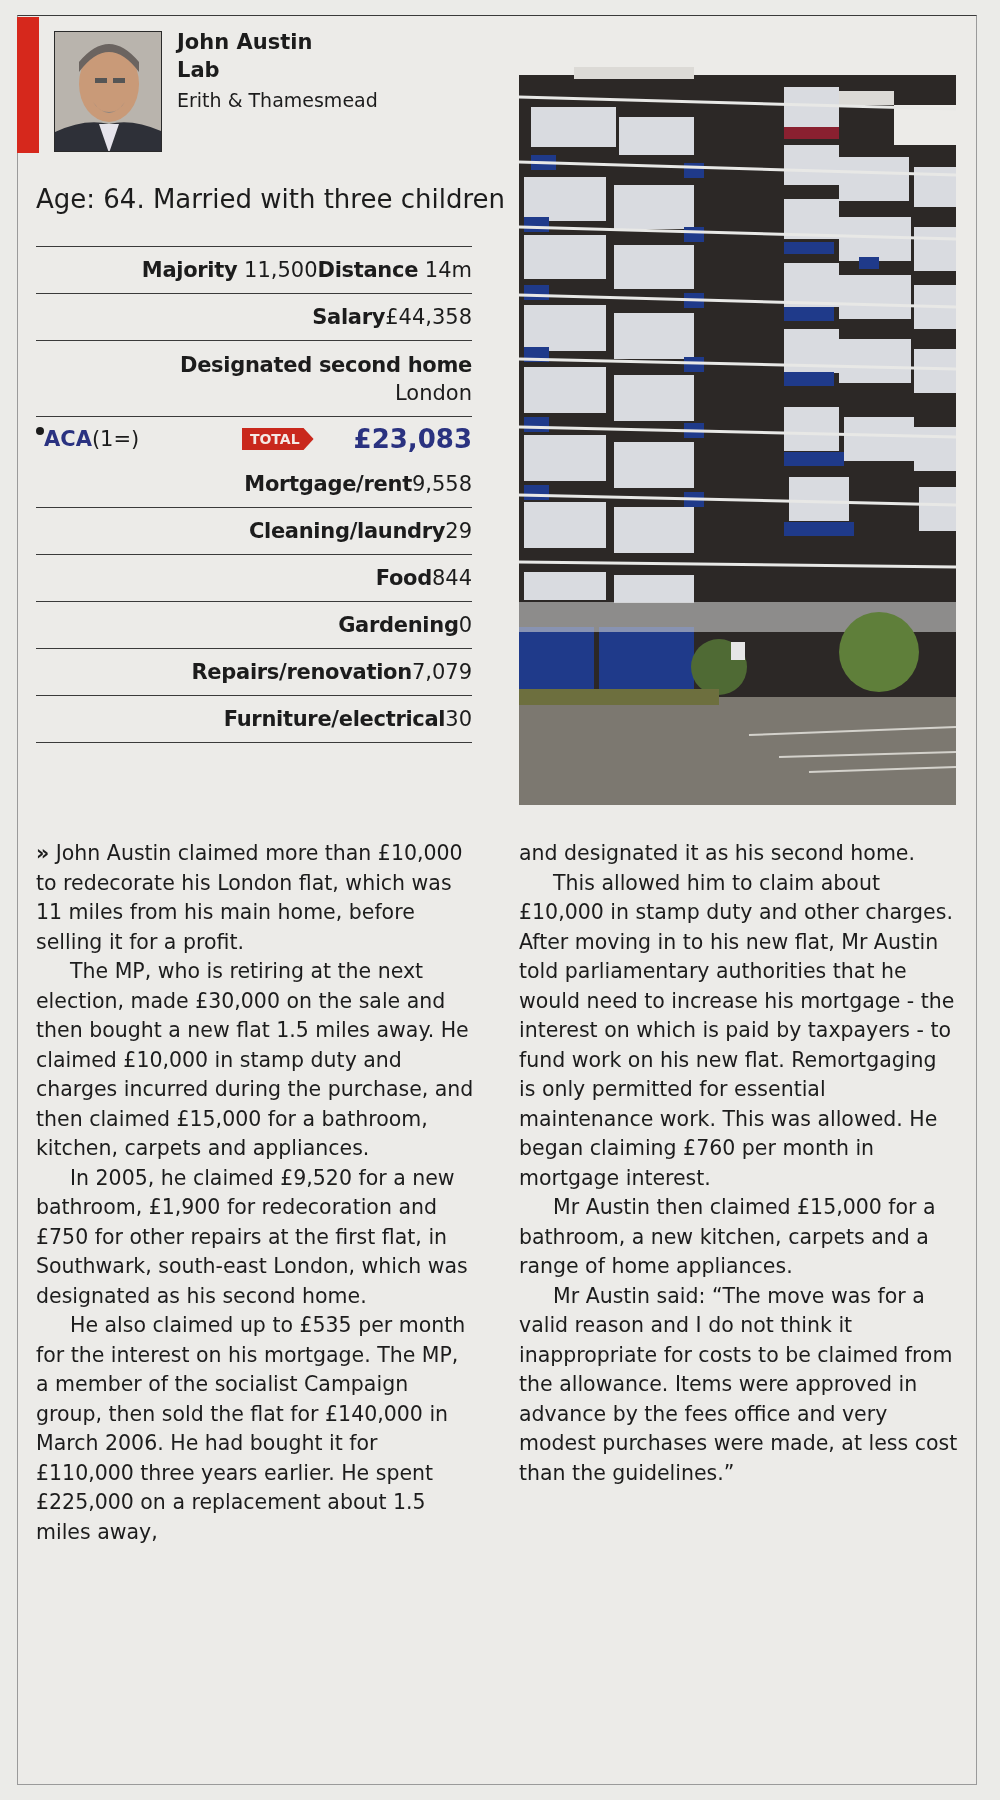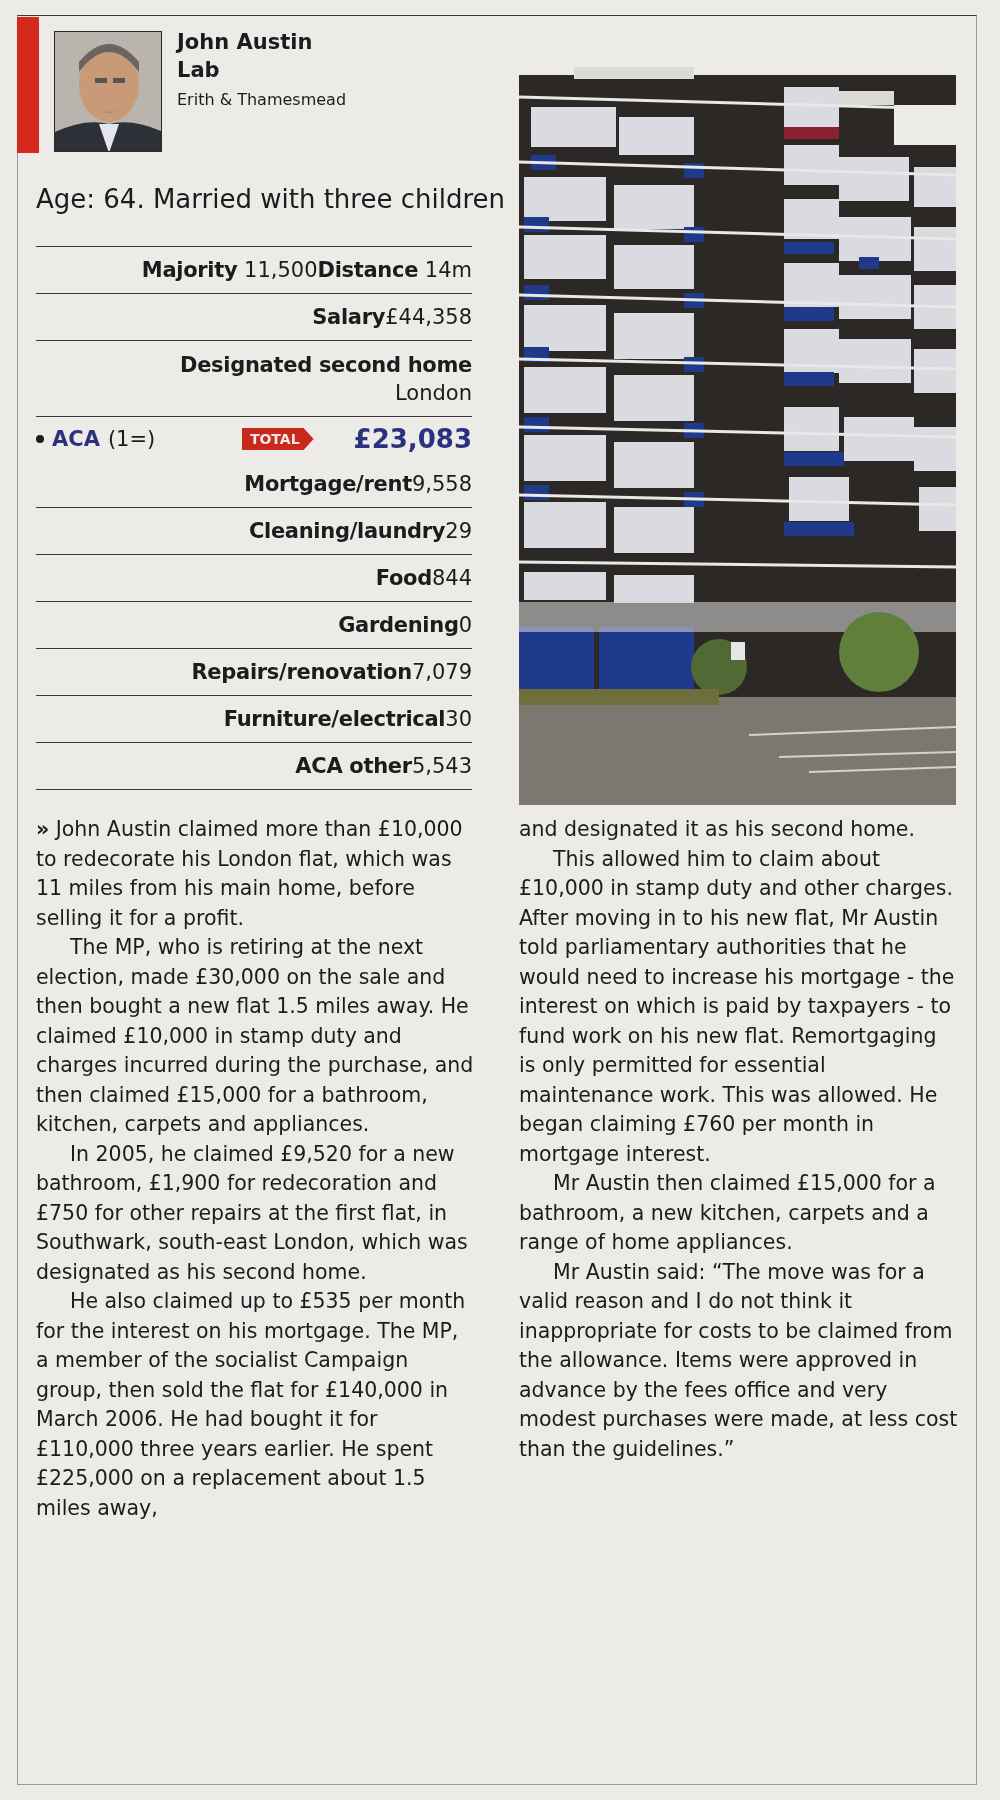--- a/index.html
+++ b/index.html
@@ -23,54 +23,54 @@
     background: #d6281c;
   }
   .portrait {
     position: absolute; left: 54px; top: 31px; width: 108px; height: 121px;
     border: 1px solid #2a2a2a; box-sizing: border-box; overflow: hidden;
     background: linear-gradient(180deg,#b7b3ad 0%, #a39b91 100%);
   }
   .name-block { position: absolute; left: 177px; top: 28px; }
   .mp-name { font-weight: bold; font-size: 21px; line-height: 28px; }
   .mp-party { font-weight: bold; font-size: 21px; line-height: 28px; }
-  .mp-seat { font-size: 16px; line-height: 32px; }
+  .mp-seat { font-size: 19px; line-height: 32px; }
   .age { position: absolute; left: 36px; top: 184px; font-size: 26px; }
 
   .stats { position: absolute; left: 36px; top: 246px; width: 436px; }
   .row {
     display: flex; justify-content: flex-end; align-items: center;
     border-top: 1.5px solid #3a3a3a;
     height: 47px; font-size: 21px;
     box-sizing: border-box;
   }
   .row .lbl { font-weight: bold; letter-spacing: -0.3px; }
   .row .val { }
   .row.tall { height: 76px; flex-direction: column; align-items: flex-end; justify-content: center; }
   .row.tall .sub { font-size: 21px; margin-top: 4px; }
   .aca-row { border-top: 1.5px solid #3a3a3a; height: 44px; display:flex; justify-content:space-between; align-items:center; font-size:21px; }
-  .aca-left { display:flex; align-items:center; gap:8px; }
+  .aca-left { display:flex; gap:0; }
   .bullet { width:8px; height:8px; border-radius:50%; background:#1c1c1c; display:inline-block; }
   .aca { color: #2a3280; font-weight: bold; }
   .total-wrap { display:flex; align-items:center; }
   .total-badge {
     background: #c9281c; color: #f4e9e4; font-weight: bold; font-size: 14px;
     padding: 3px 14px 3px 8px; position: relative;
     clip-path: polygon(0 0, 86% 0, 100% 50%, 86% 100%, 0 100%);
   }
   .total-val { color: #2a3280; font-weight: bold; font-size: 26px; margin-left: 40px; }
   .item-row { border-top: none; border-bottom: 1.5px solid #3a3a3a; }
 
   .photo {
     position: absolute; left: 519px; top: 67px; width: 437px; height: 738px;
     background: #8f8c86; overflow: hidden;
   }
   .bldg { position:absolute; left:0; top:0; width:437px; height:738px; }
 
-  .body-text { font-size: 20.5px; line-height: 29.5px; }
+  .body-text { font-size: 20.5px; line-height: 29.5px; margin-top: 24px; }
   .col-left { position: absolute; left: 36px; top: 815px; width: 440px; }
   .col-right { position: absolute; left: 519px; top: 815px; width: 440px; }
   .col-left p, .col-right p { margin: 0; text-indent: 34px; }
   .col-left p.first, .col-right p.cont { text-indent: 0; }
   .chev { font-weight: bold; }
 </style>
 </head>
 <body>
 
 <div class="frame"></div>
@@ -143,24 +143,20 @@
     <span class="lbl">Gardening</span>
     <span class="val">0</span>
   </div>
   <div class="row item-row">
     <span class="lbl">Repairs/renovation</span>
     <span class="val">7,079</span>
   </div>
   <div class="row item-row">
     <span class="lbl">Furniture/electrical</span>
     <span class="val">30</span>
-  </div>
-  <div class="row item-row">
-    <span class="lbl">ACA other</span>
-    <span class="val">5,543</span>
   </div>
 </div>
 
 <div class="photo">
   <svg class="bldg" viewBox="0 0 437 738" width="437" height="738">
     <rect width="437" height="738" fill="#ecebe8"></rect>
     <line x1="152" y1="-5" x2="152" y2="55" stroke="#444" stroke-width="1.5"></line>
     <rect x="0" y="8" width="437" height="730" fill="#2c2826"></rect>
     <rect x="0" y="0" width="437" height="8" fill="#ecebe8"></rect>
     <rect x="55" y="0" width="120" height="12" fill="#dcdad6"></rect>

